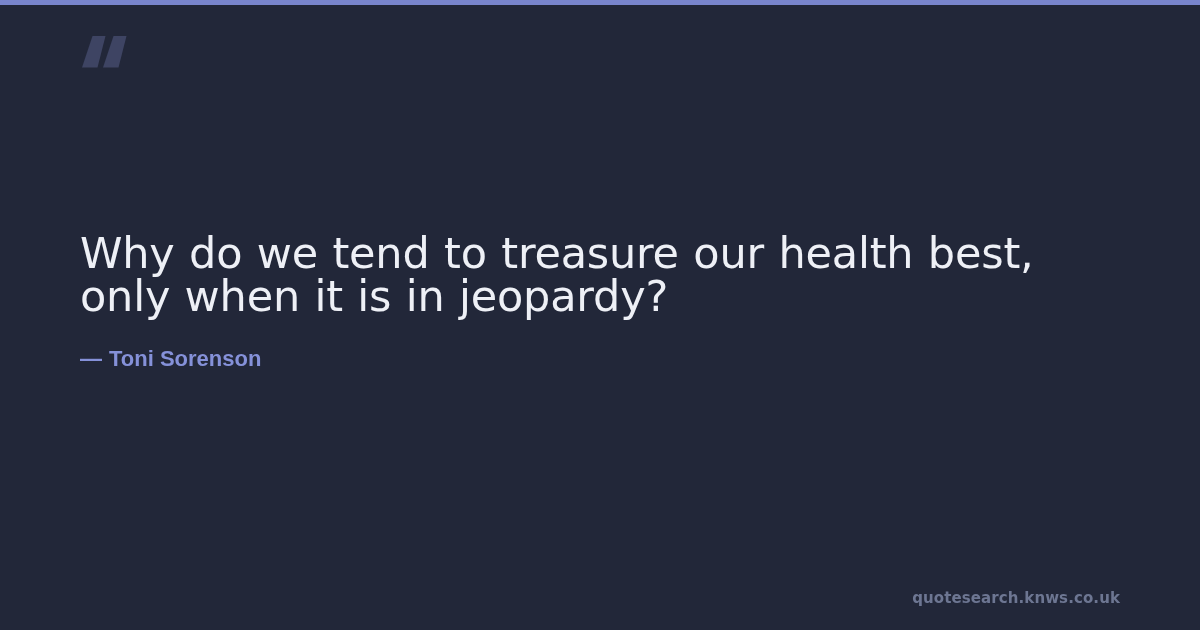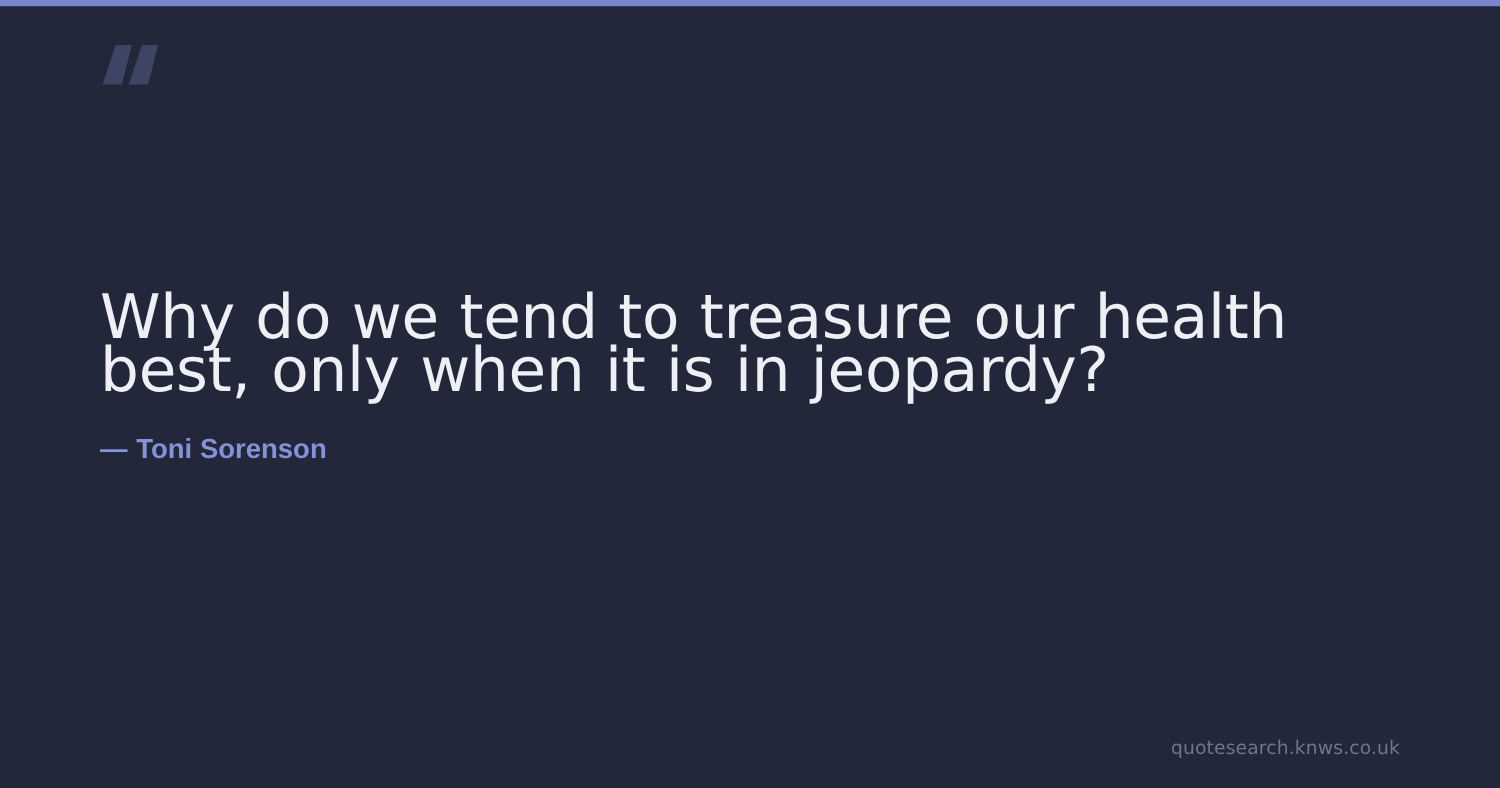--- a/index.html
+++ b/index.html
@@ -53,21 +53,21 @@
   
   .quote-block {
     position: absolute;
     left: 80px;
     top: 232px;
     width: 1045px;
   }
   .quote-text {
     margin: 0;
     font-family: "DejaVu Sans", "Liberation Sans", sans-serif;
-    font-size: 49px;
+    font-size: 43px;
     font-weight: 400;
     line-height: 43px;
     letter-spacing: -0.2px;
     color: #eef0f6;
     word-spacing: 1px;
   }
 
   
   .attribution {
     position: absolute;
@@ -85,21 +85,21 @@
     margin-right: 7px;
   }
 
   
   .watermark {
     position: absolute;
     right: 80px;
     bottom: 22px;
     font-family: "DejaVu Sans", "Liberation Sans", sans-serif;
     font-size: 15px;
-    font-weight: 400;
+    font-weight: 700;
     line-height: 20px;
     color: #6d7692;
     letter-spacing: 0.1px;
     white-space: nowrap;
   }
 </style>
 </head>
 <body>
 
 <div class="card">

